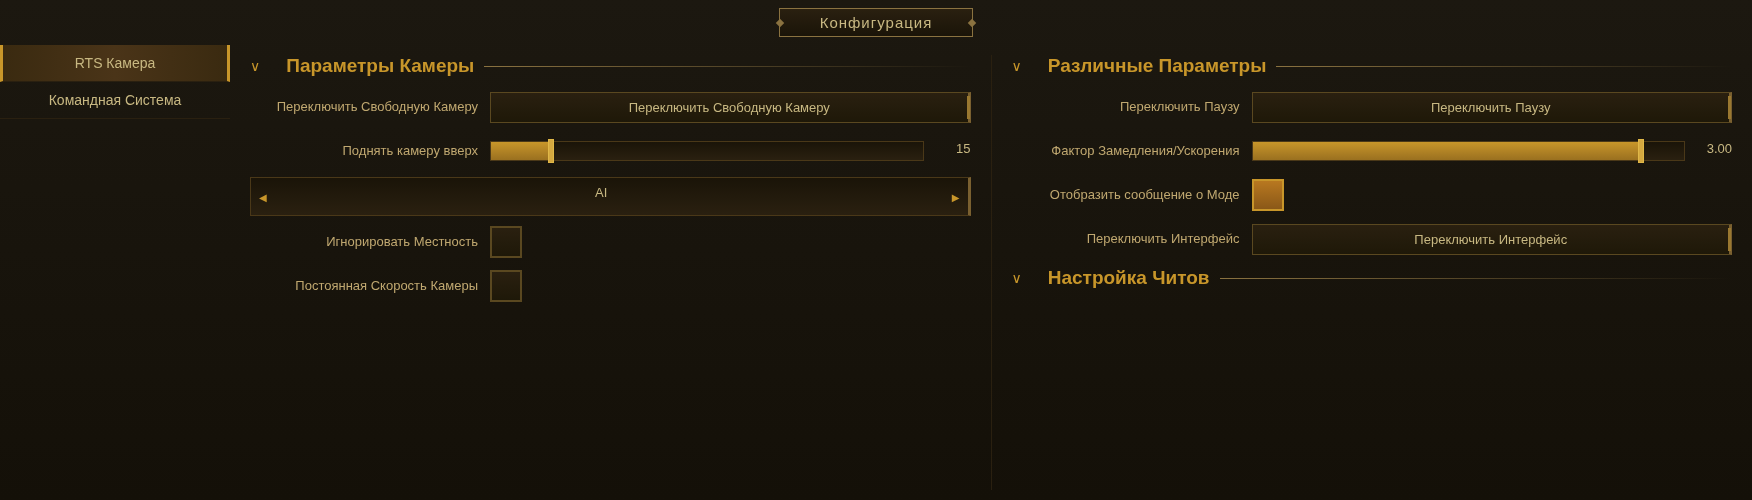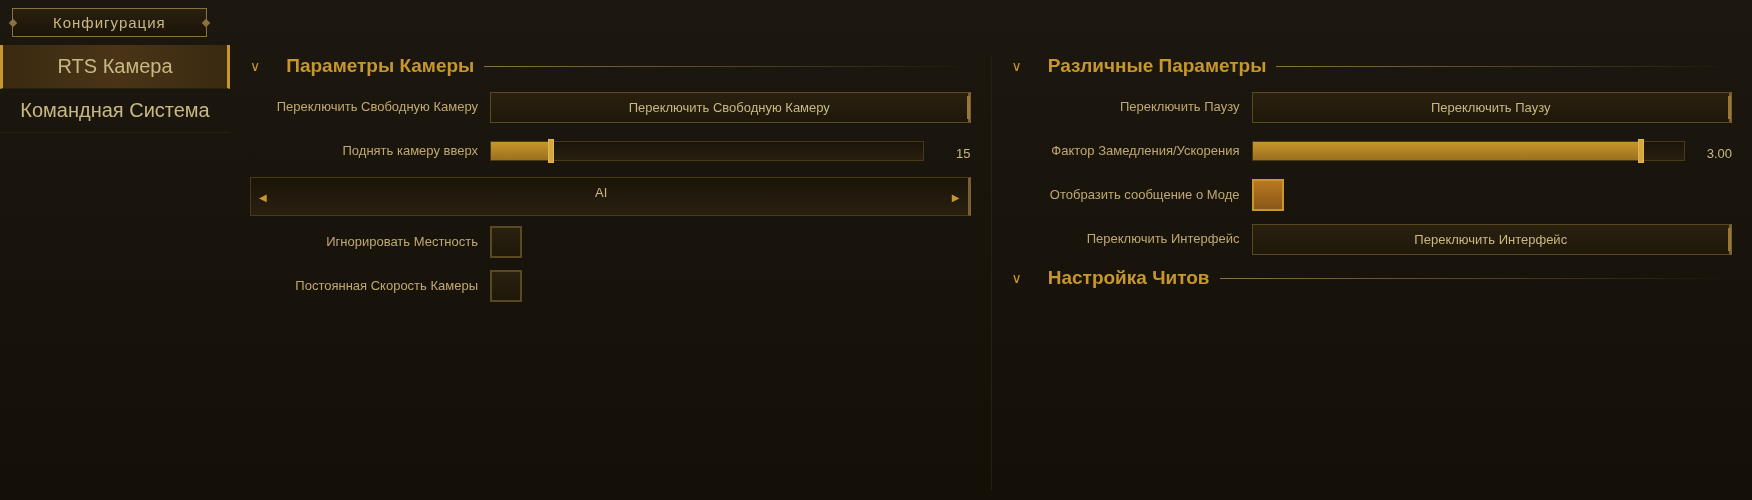--- a/index.html
+++ b/index.html
@@ -16,22 +16,23 @@
     .main-container {
       width: 1752px;
       height: 500px;
       background: linear-gradient(180deg, #1c1810 0%, #141008 100%);
       position: relative;
     }
 
     
     .title-bar {
       display: flex;
+      justify-content: center;
       align-items: center;
-      padding: 8px 12px;
+      padding: 8px 4px;
       position: relative;
     }
 
     .title-badge {
       border: 1px solid #8a7240;
       background: linear-gradient(180deg, #2a2010 0%, #1a1408 100%);
       padding: 5px 40px;
       color: #c8b882;
       font-size: 15px;
       letter-spacing: 1px;
@@ -55,21 +56,21 @@
     
     .sidebar {
       position: absolute;
       left: 0;
       top: 45px;
       width: 230px;
     }
 
     .sidebar-item {
       padding: 10px 14px;
-      font-size: 20px;
+      font-size: 14px;
       cursor: pointer;
       border-bottom: 1px solid #2a2010;
       color: #c8b882;
       text-align: center;
     }
 
     .sidebar-item.active {
       background: linear-gradient(90deg, #3a2a10 0%, #4a3418 50%, #3a2a10 100%);
       border-left: 3px solid #c8962a;
       border-right: 3px solid #c8962a;
@@ -185,21 +186,21 @@
     }
 
     .ctrl-checkbox.checked {
       background: linear-gradient(180deg, #b87820 0%, #8a5818 100%);
       border-color: #c8962a;
     }
 
     
     .ctrl-slider-container {
       display: flex;
-      align-items: flex-end;
+      align-items: flex-start;
       gap: 12px;
     }
 
     .ctrl-slider {
       flex: 1;
       height: 20px;
       background: linear-gradient(180deg, #1a1408 0%, #2a2010 100%);
       border: 1px solid #4a3818;
       position: relative;
       cursor: pointer;

